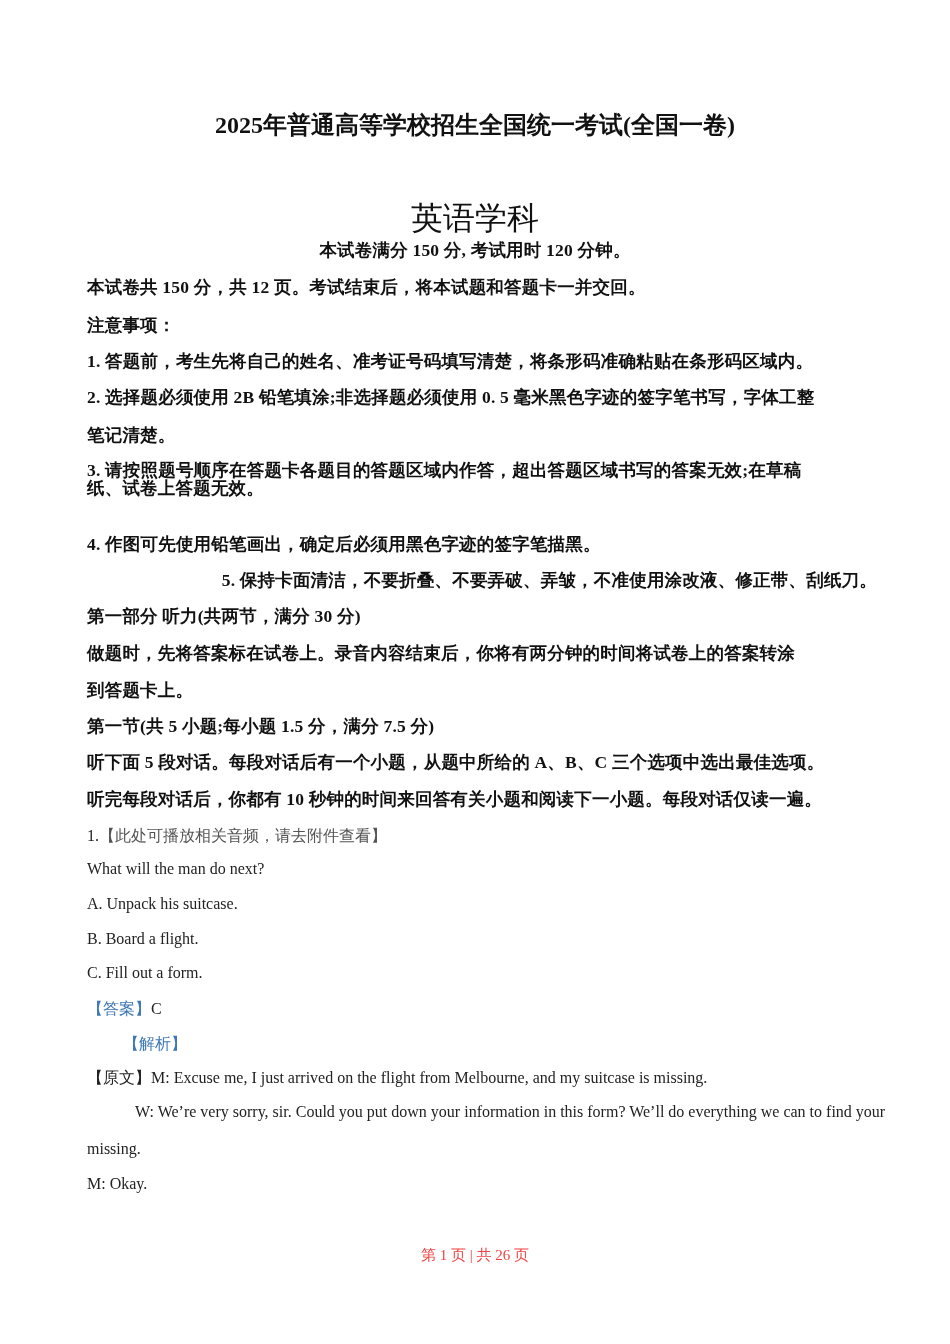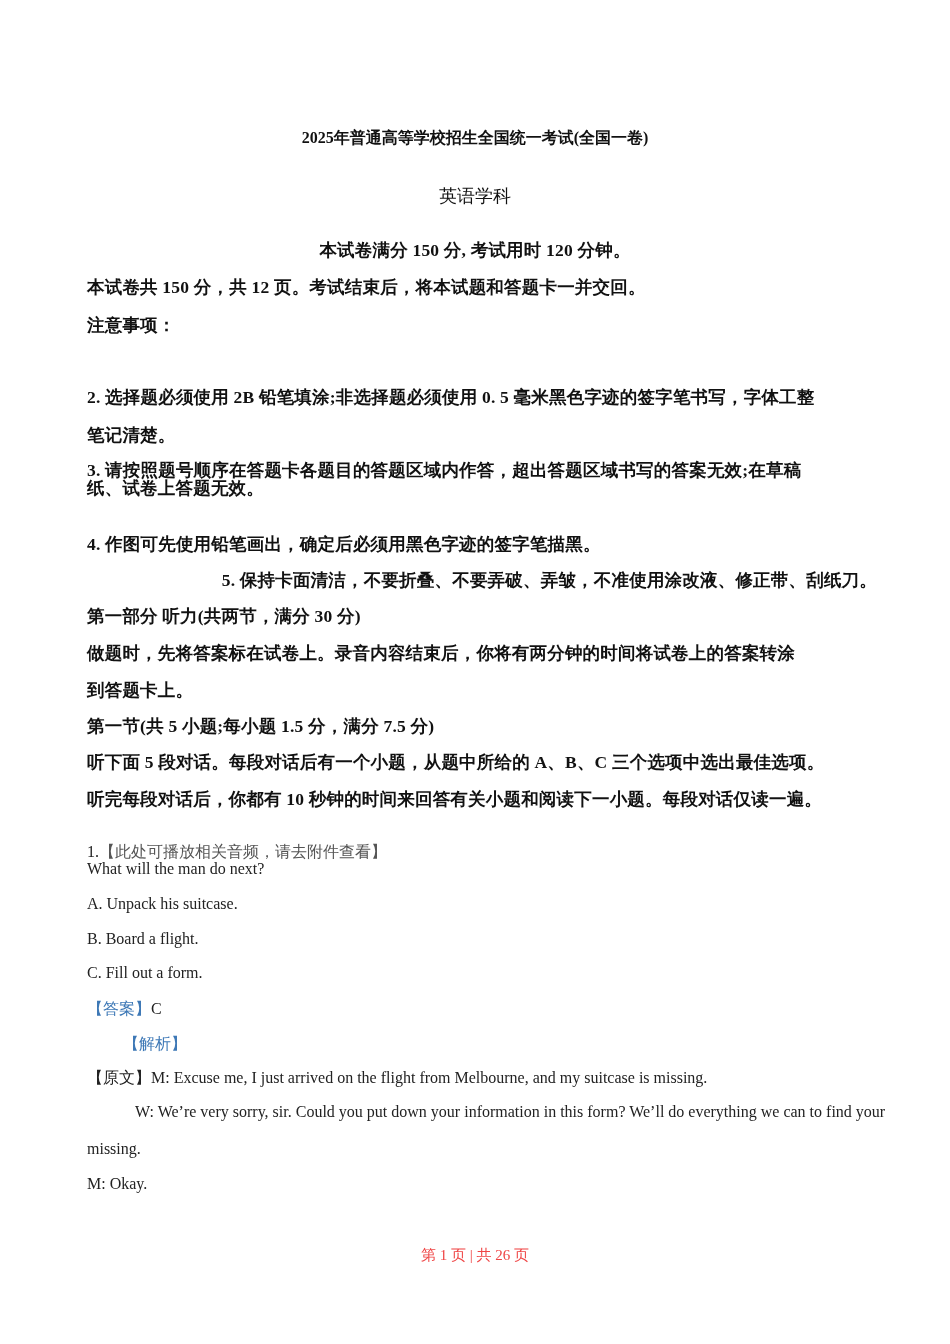--- a/index.html
+++ b/index.html
@@ -1,54 +1,55 @@
 <!DOCTYPE html>
 <html><head>
   <meta charset="utf-8">
   <style>
     html, body { margin: 0; padding: 0; background: #ffffff; }
     body { width: 950px; height: 1344px; position: relative; overflow: hidden;
            font-family: "Liberation Serif", "DejaVu Serif", serif; color: #111; }
     .page { position: absolute; left: 0; top: 0; width: 950px; height: 1344px; }
     .title { position: absolute; left: 0; width: 950px; text-align: center; font-weight: bold; }
-    .t1 { top: 128px; font-size: 16px; }
-    .t2 { top: 184px; font-size: 18px; font-weight: normal; }
+    .t1 { top: 109px; font-size: 24px; }
+    .t2 { top: 197px; font-size: 32px; font-weight: normal; }
     .line { position: absolute; left: 87px; width: 790px; white-space: nowrap; }
     .b { font-weight: bold; font-size: 17.5px; letter-spacing: 0.2px; }
     .center { left: 0; width: 950px; text-align: center; }
     .n { font-size: 16px; font-weight: normal; color: #222; }
     .gray { color: #555; }
     .blue { color: #3d78b6; }
     .footer { position: absolute; top: 1246px; left: 0; width: 950px; text-align: center; font-size: 15px; color: #ef4444; }
   </style>
 </head>
 <body>
 
 <div class="page">
   <div class="title t1">2025年普通高等学校招生全国统一考试(全国一卷)</div>
   <div class="title t2">英语学科</div>
 
   <div class="line b center" style="top:238px;">本试卷满分 150 分, 考试用时 120 分钟。</div>
   <div class="line b" style="top:275px;">本试卷共 150 分，共 12 页。考试结束后，将本试题和答题卡一并交回。</div>
   <div class="line b" style="top:313px;">注意事项：</div>
+  <div class="line b" style="top:349px;">1. 答题前，考生先将自己的姓名、准考证号码填写清楚，将条形码准确粘贴在条形码区域内。</div>
   <div class="line b" style="top:385px;">2. 选择题必须使用 2B 铅笔填涂;非选择题必须使用 0. 5 毫米黑色字迹的签字笔书写，字体工整</div>
   <div class="line b" style="top:423px;">笔记清楚。</div>
   <div class="line b" style="top:458px;">3. 请按照题号顺序在答题卡各题目的答题区域内作答，超出答题区域书写的答案无效;在草稿</div>
   <div class="line b" style="top:476px;">纸、试卷上答题无效。</div>
   <div class="line b" style="top:532px;">4. 作图可先使用铅笔画出，确定后必须用黑色字迹的签字笔描黑。</div>
   <div class="line b" style="top:568px;text-align:right;">5. 保持卡面清洁，不要折叠、不要弄破、弄皱，不准使用涂改液、修正带、刮纸刀。</div>
 
   <div class="line b" style="top:604px;">第一部分 听力(共两节，满分 30 分)</div>
   <div class="line b" style="top:641px;">做题时，先将答案标在试卷上。录音内容结束后，你将有两分钟的时间将试卷上的答案转涂</div>
   <div class="line b" style="top:678px;">到答题卡上。</div>
   <div class="line b" style="top:714px;">第一节(共 5 小题;每小题 1.5 分，满分 7.5 分)</div>
   <div class="line b" style="top:750px;">听下面 5 段对话。每段对话后有一个小题，从题中所给的 A、B、C 三个选项中选出最佳选项。</div>
   <div class="line b" style="top:787px;">听完每段对话后，你都有 10 秒钟的时间来回答有关小题和阅读下一小题。每段对话仅读一遍。</div>
 
-  <div class="line n" style="top:826px;margin-top:16px;">
+  <div class="line n" style="top:826px;">
     <span>1.</span><span class="gray">【此处可播放相关音频，请去附件查看】</span>
   </div>
   <div class="line n" style="top:860px;">What will the man do next?</div>
   <div class="line n" style="top:895px;">A. Unpack his suitcase.</div>
   <div class="line n" style="top:930px;">B. Board a flight.</div>
   <div class="line n" style="top:964px;">C. Fill out a form.</div>
   <div class="line n" style="top:999px;">
     <span class="blue">【答案】</span><span>C</span>
   </div>
   <div class="line n blue" style="top:1034px;margin-left:36px;">【解析】</div>

